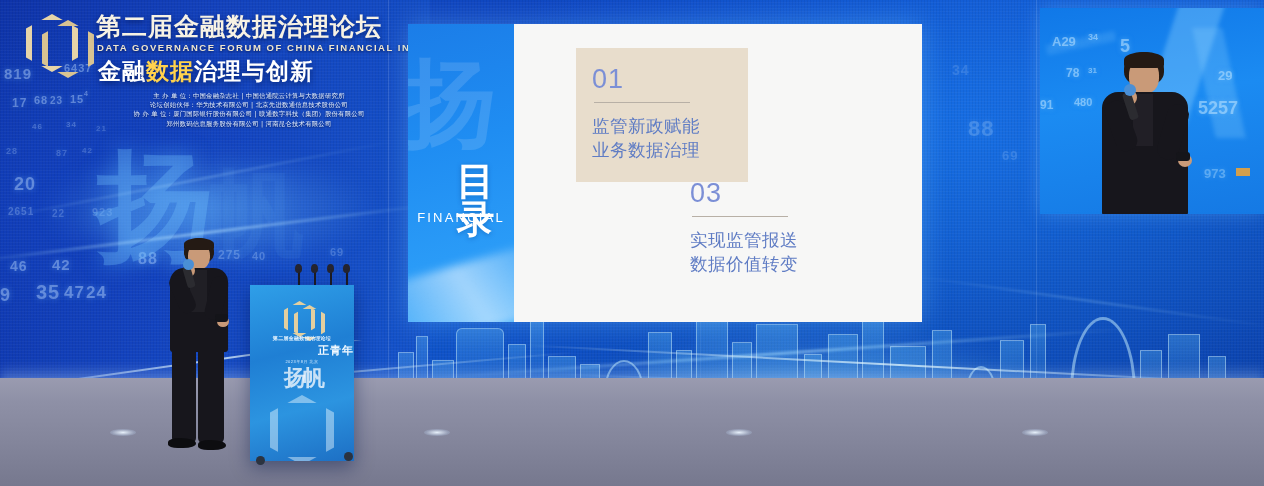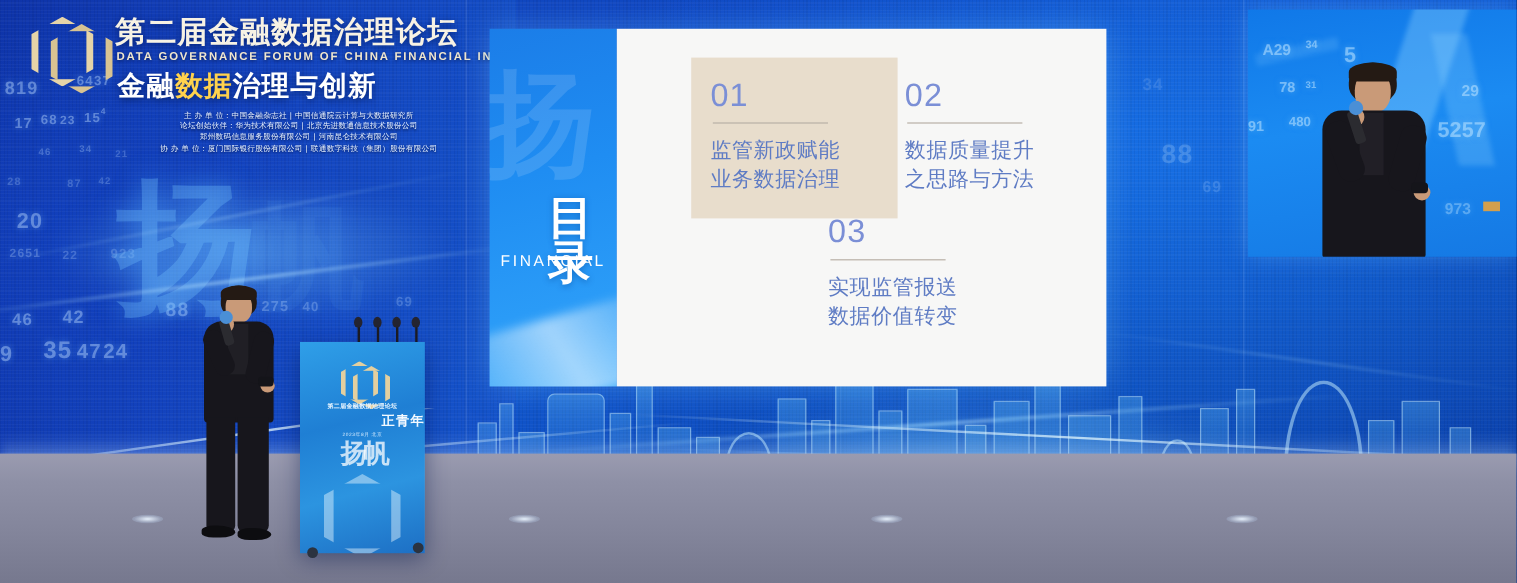--- a/index.html
+++ b/index.html
@@ -251,22 +251,22 @@
     <div class="logo">
       <div class="hexmark" style="left:0;top:4px;"></div>
       <div class="hexmark" style="left:16px;top:10px;border-color:#d8c392;"></div>
     </div>
     <div class="title-cn">第二届金融数据治理论坛</div>
     <div class="title-en">DATA GOVERNANCE FORUM OF CHINA FINANCIAL INDUSTRY</div>
     <div class="subtitle"><span>金融</span><span class="hl">数据</span><span>治理与创新</span></div>
     <div class="orglines">
       <div class="orgline">主 办 单 位：中国金融杂志社 | 中国信通院云计算与大数据研究所</div>
       <div class="orgline">论坛创始伙伴：华为技术有限公司 | 北京先进数通信息技术股份公司</div>
+      <div class="orgline">协 办 单 位：厦门国际银行股份有限公司 | 联通数字科技（集团）股份有限公司</div>
       <div class="orgline">郑州数码信息服务股份有限公司 | 河南昆仑技术有限公司</div>
-      <div class="orgline">协 办 单 位：厦门国际银行股份有限公司 | 联通数字科技（集团）股份有限公司</div>
     </div>
   </div>
 
   <div class="slide">
 
     <div class="slide-left">
       <div class="ghost">扬</div>
       <div class="shine"></div>
       <div class="sl-title">目录</div>
       <div class="sl-sub">FINANCIAL</div>
@@ -274,26 +274,20 @@
 
     <div class="slide-right">
 
       <div class="item highlight" style="left:62px;top:24px;width:140px;padding:18px 16px 20px 16px;">
         <div class="idx">01</div>
         <div class="rule"></div>
         <div class="txt">监管新政赋能</div>
         <div class="txt">业务数据治理</div>
       </div>
 
-      <div class="item" style="left:224px;top:24px;width:140px;padding:18px 16px 20px 16px;">
-        <div class="idx">02</div>
-        <div class="rule"></div>
-        <div class="txt">数据质量提升</div>
-        <div class="txt">之思路与方法</div>
-      </div>
 
       <div class="item" style="left:160px;top:156px;width:140px;padding:0 16px;">
         <div class="idx">03</div>
         <div class="rule"></div>
         <div class="txt">实现监管报送</div>
         <div class="txt">数据价值转变</div>
       </div>
 
     </div>
   </div>

